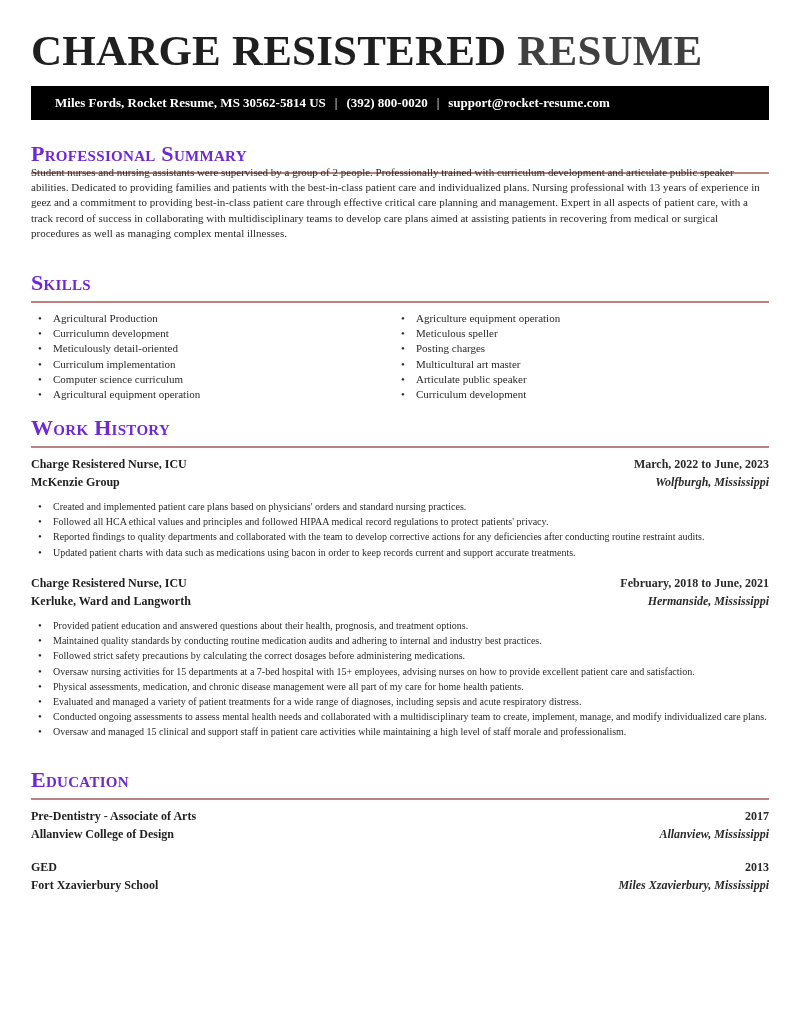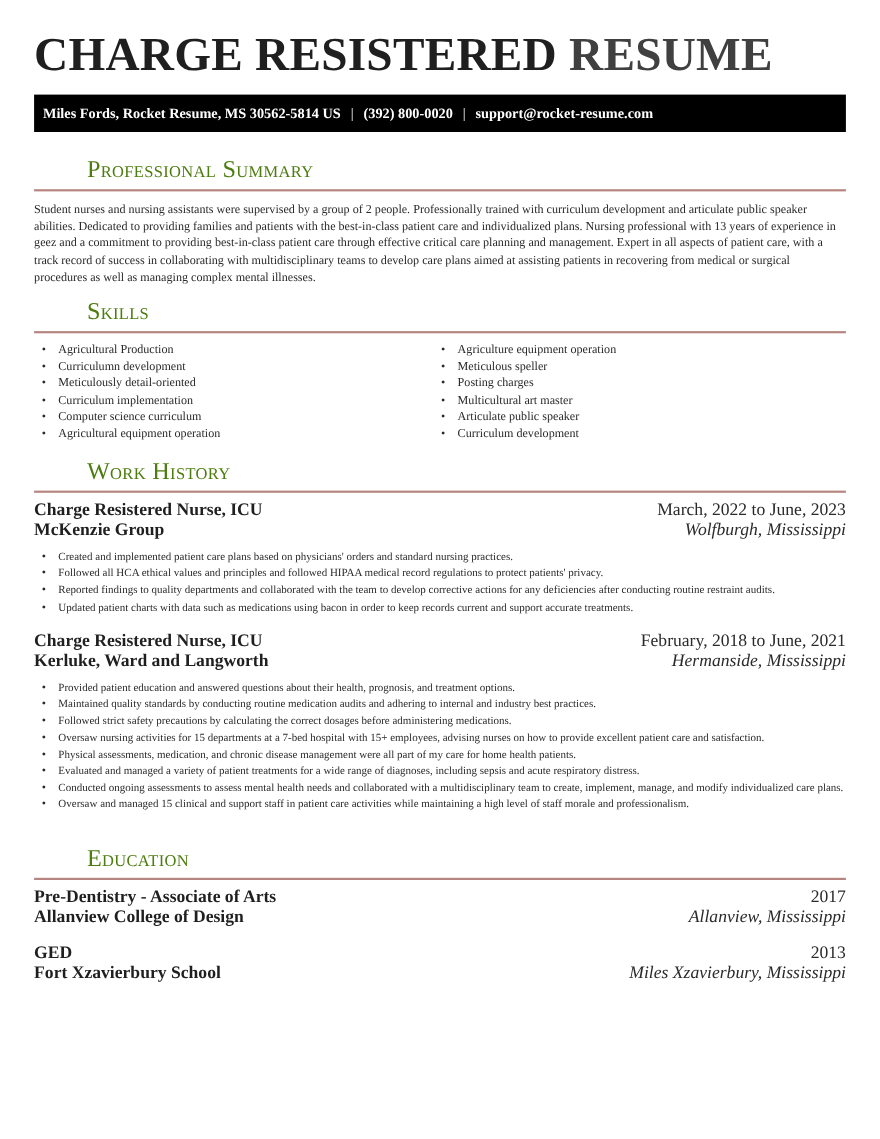--- a/index.html
+++ b/index.html
@@ -16,58 +16,58 @@
       position: absolute; top: 26px; left: 0;
       font-size: 43px; font-weight: bold; letter-spacing: 0.2px;
       color: #1f1f1f; line-height: 50px; white-space: nowrap;
     }
     .title .accent { color: #404040; }
 
     .contact-bar {
       position: absolute; top: 86px; left: 0; width: 738px; height: 34px;
       background: #000000; color: #ffffff;
       font-size: 13px; font-weight: bold;
-      padding-left: 8px; line-height: 34px; white-space: nowrap;
+      padding-left: 24px; line-height: 34px; white-space: nowrap;
     }
     .contact-bar .sep { padding: 0 9px; font-weight: normal; }
 
     .section-heading {
       position: absolute; left: 0;
-      font-size: 22px; font-weight: normal; font-variant: small-caps;
-      color: #4d7c0f; letter-spacing: 0.3px; line-height: 26px; margin-left: 48px;
+      font-size: 22px; font-weight: bold; font-variant: small-caps;
+      color: #6d28d9; letter-spacing: 0.3px; line-height: 26px;
     }
     .rule {
       position: absolute; left: 0; width: 738px; height: 2px;
       background: #b78580;
     }
 
     .summary {
-      position: absolute; top: 184px; left: 0; width: 738px;
+      position: absolute; top: 165px; left: 0; width: 738px;
       font-size: 11px; line-height: 15.2px; color: #2a2a2a;
     }
 
     .skills-col {
       position: absolute; top: 311px; list-style: none;
       font-size: 11px; line-height: 15.2px; color: #2a2a2a;
     }
     .skills-col li, .bullets li {
       position: relative; padding-left: 22px;
     }
     .skills-col li::before, .bullets li::before {
       content: "\2022"; position: absolute; left: 7px; top: 0;
       font-size: 11px;
     }
 
     .job-row {
       position: absolute; left: 0; width: 738px;
       display: flex; justify-content: space-between; align-items: baseline;
-      font-size: 16px; line-height: 18px; text-align: right;
+      font-size: 12px; line-height: 18px; text-align: right;
     }
     .job-row .left { font-weight: bold; color: #1f1f1f; }
-    .job-row .right { color: #2a2a2a; }
+    .job-row .right { color: #2a2a2a; font-weight: bold; }
     .job-row .right.loc { font-style: italic; }
 
     .bullets {
       position: absolute; left: 0; width: 738px; list-style: none;
       font-size: 10px; line-height: 15.2px; color: #2a2a2a;
     }
   </style>
 </head>
 <body>
 

